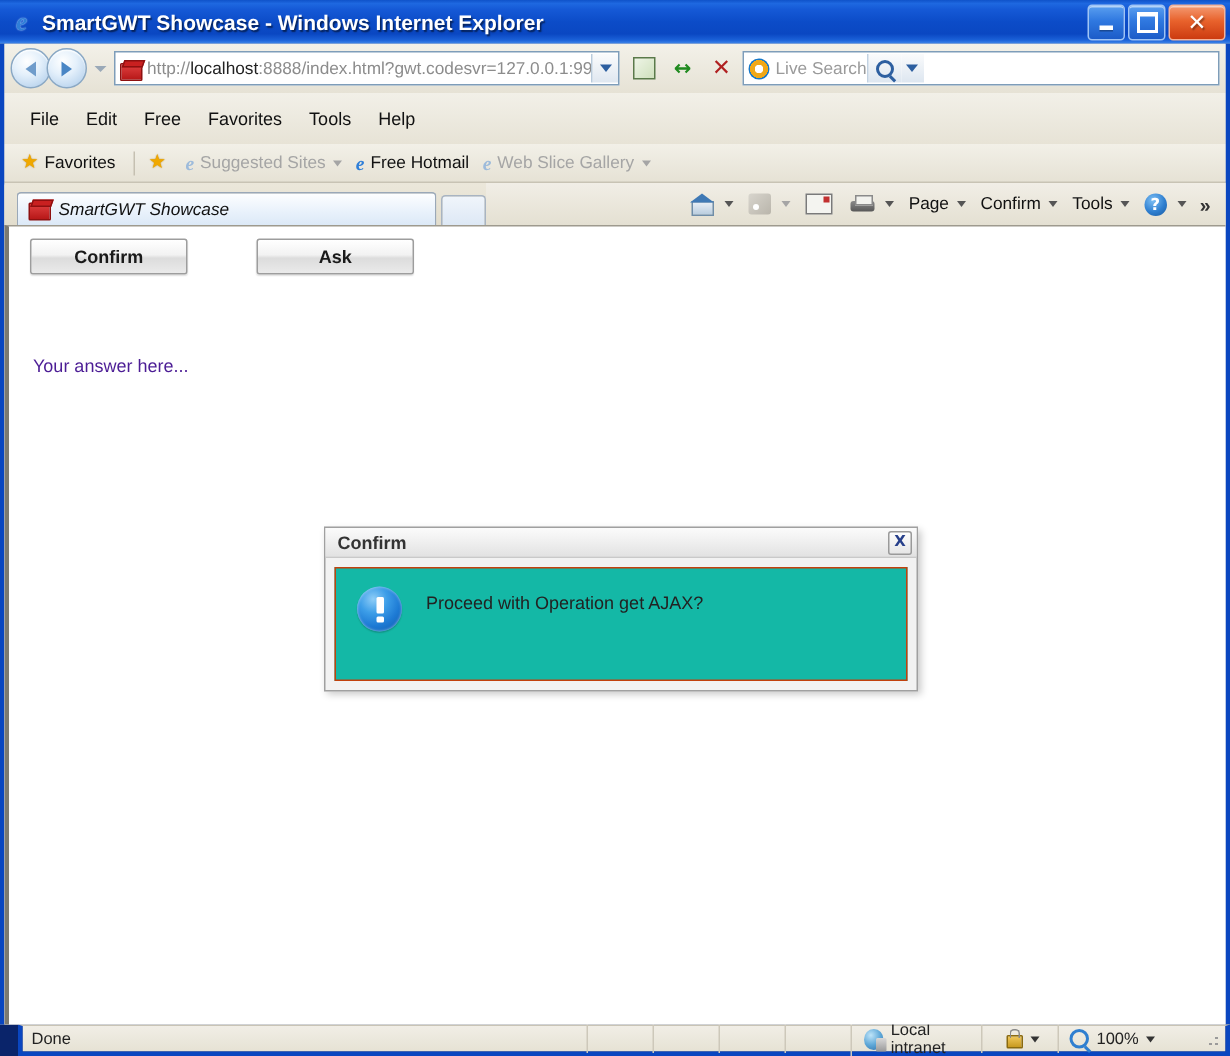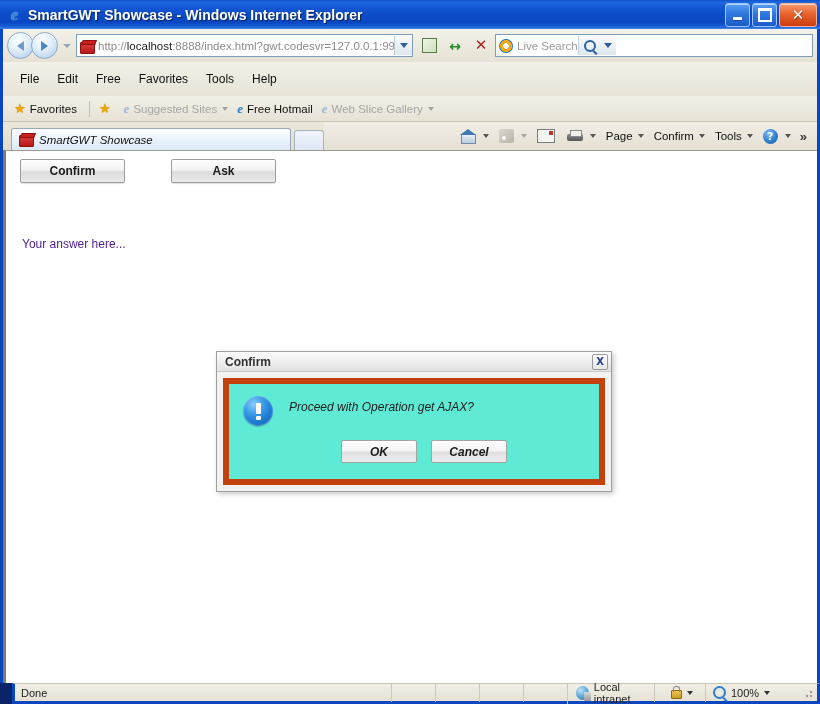--- a/index.html
+++ b/index.html
@@ -420,27 +420,26 @@
     width: 14px; height: 14px;
     border: 1px solid #9a9a9a;
     background: linear-gradient(to bottom, #fefefe, #e6e6e6);
     border-radius: 2px;
     display: flex; align-items: center; justify-content: center;
     font-size: 10px; font-weight: bold; color: #27408b;
     font-family: "DejaVu Sans", sans-serif;
     line-height: 1;
   }
   .dlg-body {
-    background: #5eead4;
+    background: #14b8a6;
     margin: 6px;
-    border: 6px solid #c2410c;
+    border: 1px solid #c2410c;
     padding: 12px 14px 16px 14px;
     min-height: 76px;
     box-sizing: border-box;
-    font-style: italic;
   }
   .dlg-row {
     display: flex; align-items: flex-start;
   }
   .warn-icon {
     width: 30px; height: 30px; border-radius: 50%;
     background: radial-gradient(circle at 36% 28%, #8ecdf7 0%, #3d9ee8 32%, #1d7ad4 62%, #0d56a8 100%);
     box-shadow: inset 0 0 2px rgba(255,255,255,0.6), 0 1px 1px rgba(0,0,0,0.2);
     display: flex; align-items: center; justify-content: center;
     flex: none;
@@ -710,24 +709,20 @@
         <div class="dlg-title">
           <span class="dlg-title-text">Confirm</span>
           <div class="dlg-close">X</div>
         </div>
         <div class="dlg-body">
           <div class="dlg-row">
             <div class="warn-icon">
               <div class="warn-bang"></div>
             </div>
             <div class="dlg-msg">Proceed with Operation get AJAX?</div>
-          </div>
-          <div class="dlg-buttons">
-            <div class="dlg-btn">OK</div>
-            <div class="dlg-btn">Cancel</div>
           </div>
         </div>
       </div>
     </div>
 
   </div>
 
   <div class="statusbar">
     <span class="sb-done">Done</span>
     <span class="sb-seg"></span>

